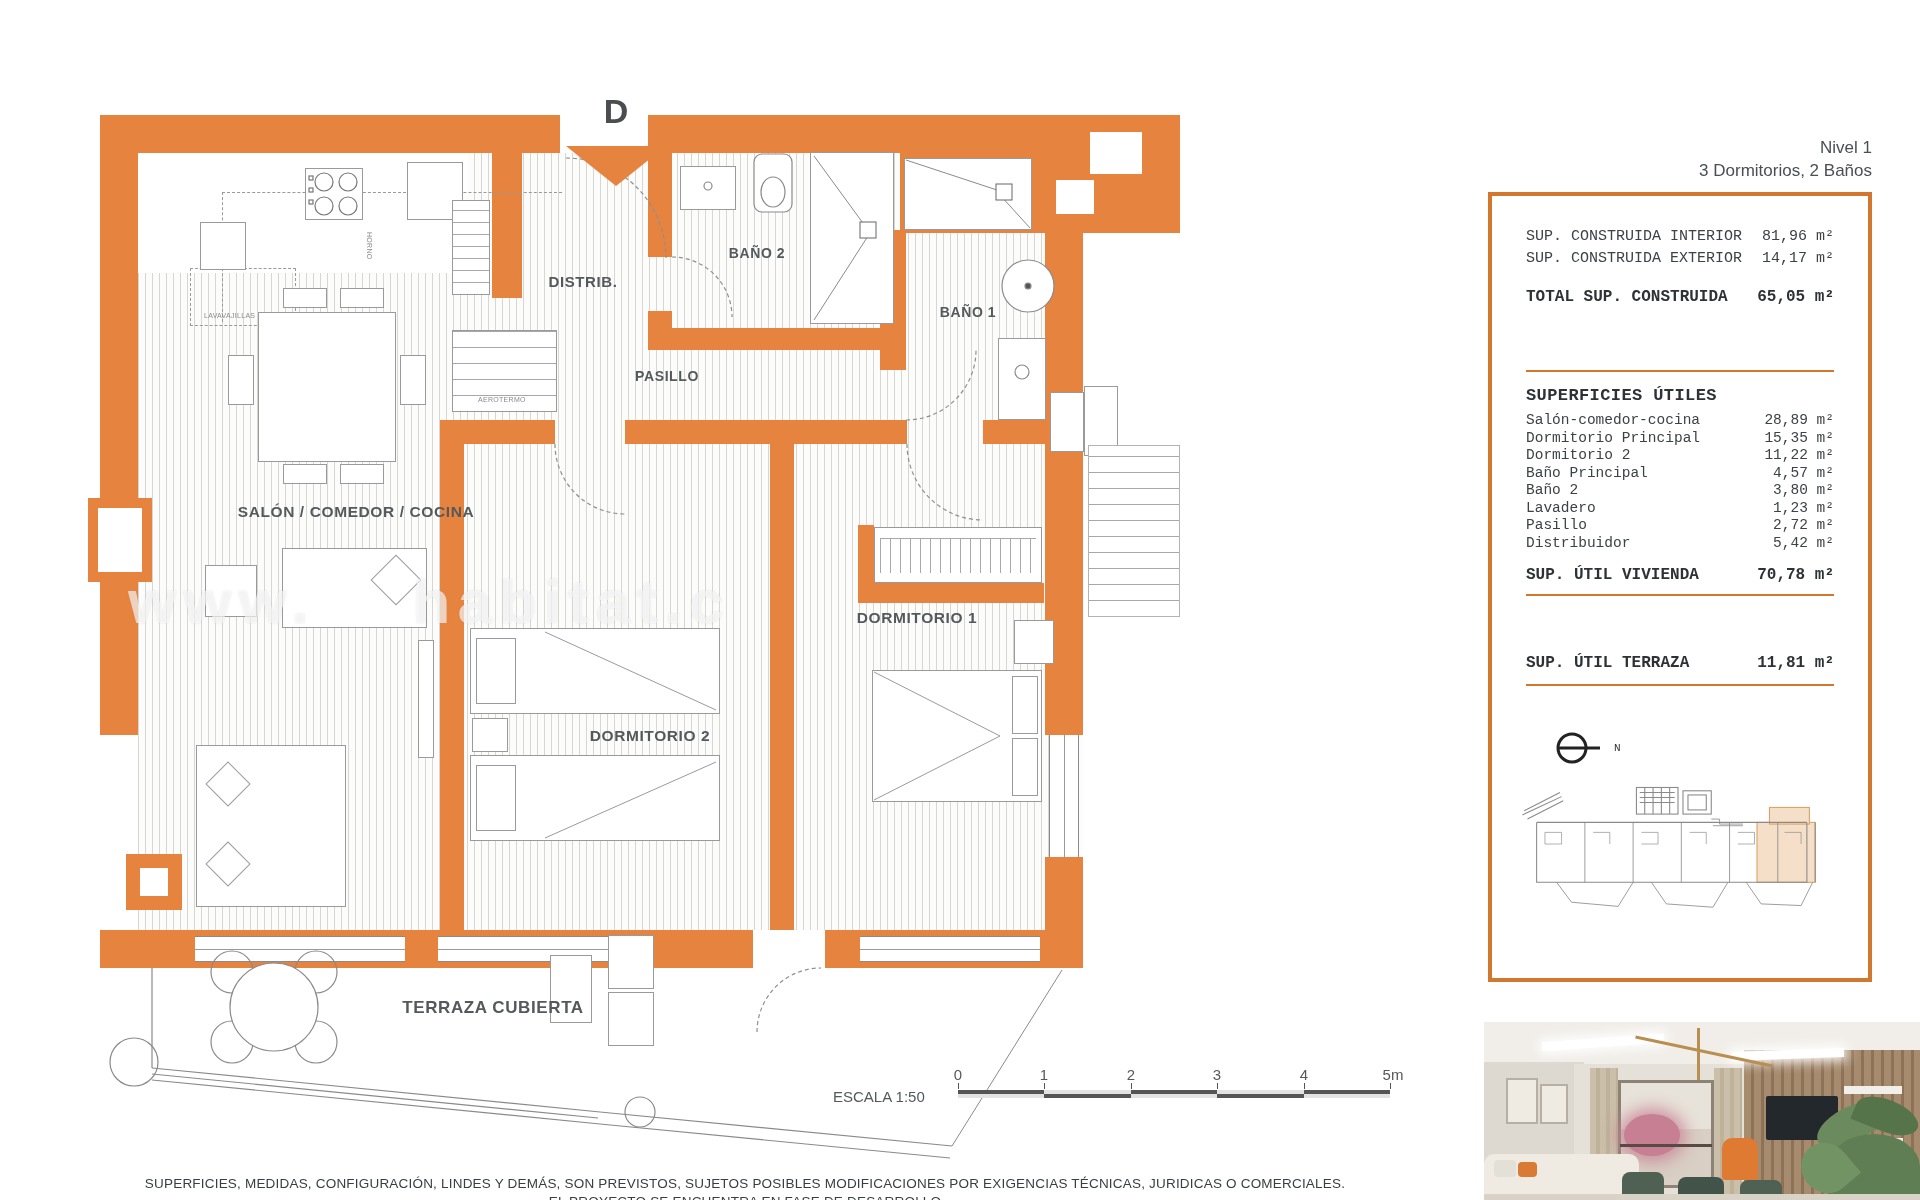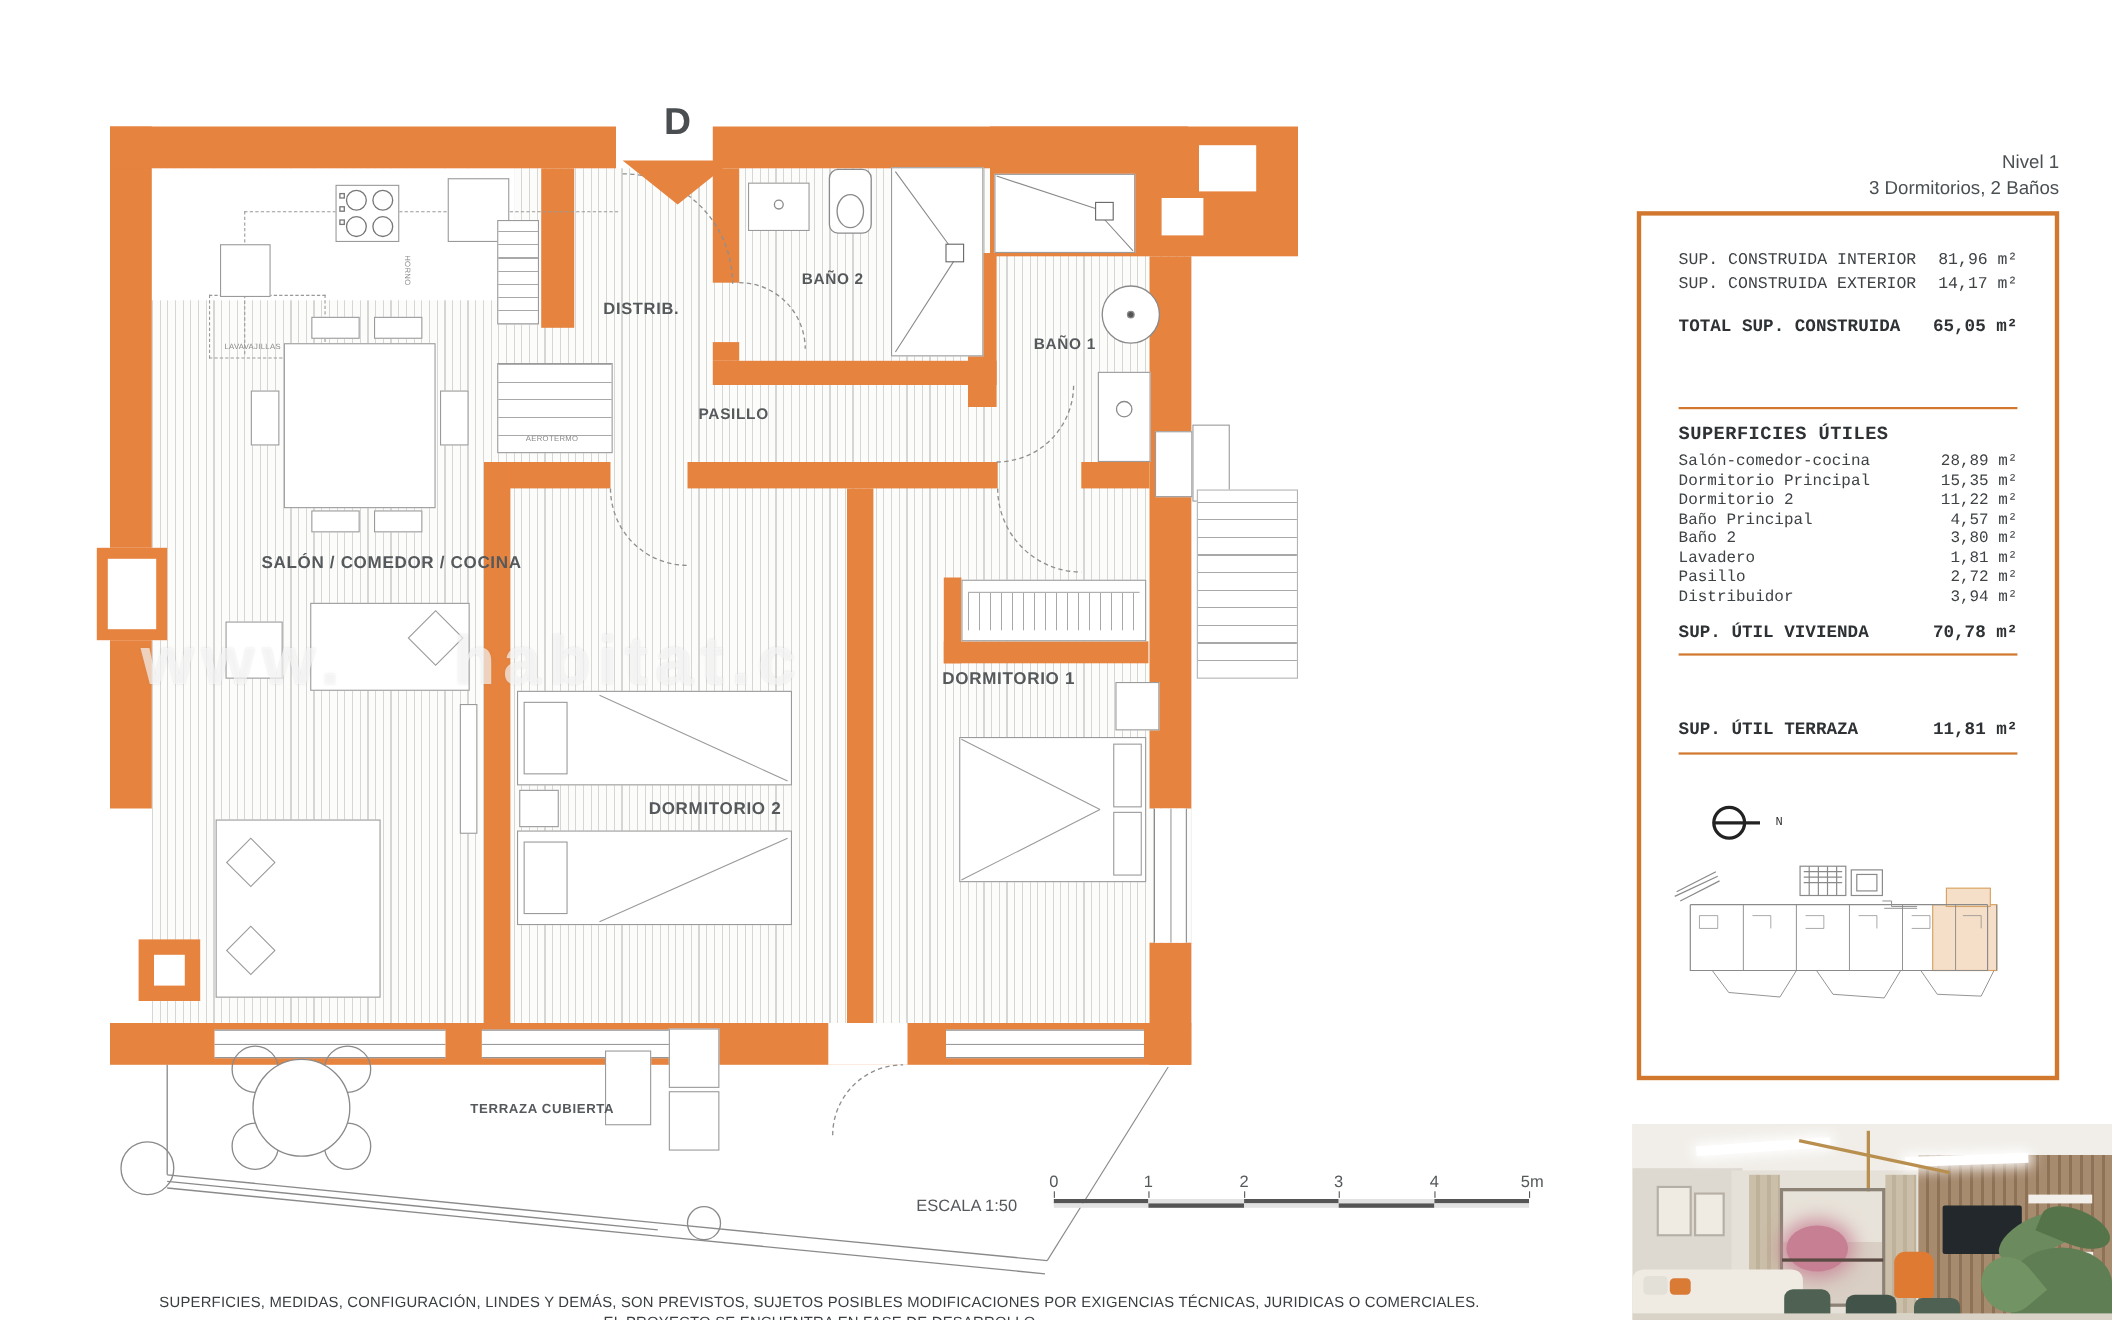--- a/index.html
+++ b/index.html
@@ -214,21 +214,21 @@
     <div id="entrance-letter">D</div>
     <div id="entrance-triangle"></div>
 
     <div class="lbl" style="left:583px;top:281px;font-size:15px;">DISTRIB.</div>
     <div class="lbl" style="left:757px;top:253px;font-size:14px;">BAÑO 2</div>
     <div class="lbl" style="left:968px;top:312px;font-size:14px;">BAÑO 1</div>
     <div class="lbl" style="left:667px;top:376px;font-size:14px;">PASILLO</div>
     <div class="lbl" style="left:356px;top:512px;font-size:15.5px;">SALÓN / COMEDOR / COCINA</div>
     <div class="lbl" style="left:650px;top:736px;font-size:15.5px;">DORMITORIO 2</div>
     <div class="lbl" style="left:917px;top:618px;font-size:15.5px;">DORMITORIO 1</div>
-    <div class="lbl" style="left:493px;top:1008px;font-size:12px;">TERRAZA CUBIERTA</div>
+    <div class="lbl" style="left:493px;top:1008px;font-size:17px;">TERRAZA CUBIERTA</div>
 
     <div id="watermark">www.    habitat.c</div>
 
     <div id="scalebar">
       <span class="slabel">ESCALA 1:50</span>
       <div class="bar">
         <div class="seg" style="left:0;top:0;width:86px;background:#555;"></div>
         <div class="seg" style="left:86px;top:0;width:87px;background:#e2e2e2;"></div>
         <div class="seg" style="left:173px;top:0;width:86px;background:#555;"></div>
         <div class="seg" style="left:259px;top:0;width:87px;background:#e2e2e2;"></div>
@@ -293,29 +293,29 @@
       <div class="prow small">
           <span>Baño Principal</span>
           <span>4,57 m²</span>
         </div>
       <div class="prow small">
           <span>Baño 2</span>
           <span>3,80 m²</span>
         </div>
       <div class="prow small">
           <span>Lavadero</span>
-          <span>1,81 m²</span>
+          <span>1,23 m²</span>
         </div>
       <div class="prow small">
           <span>Pasillo</span>
           <span>2,72 m²</span>
         </div>
       <div class="prow small">
           <span>Distribuidor</span>
-          <span>3,94 m²</span>
+          <span>5,42 m²</span>
         </div>
     </div>
 
     <div class="prow total" style="margin-top:12px;">
       <span>SUP. ÚTIL VIVIENDA</span>
       <span>70,78 m²</span>
     </div>
     <hr class="ohr" style="margin-top:8px;">
 
     <div class="prow total" style="margin-top:56px;">

